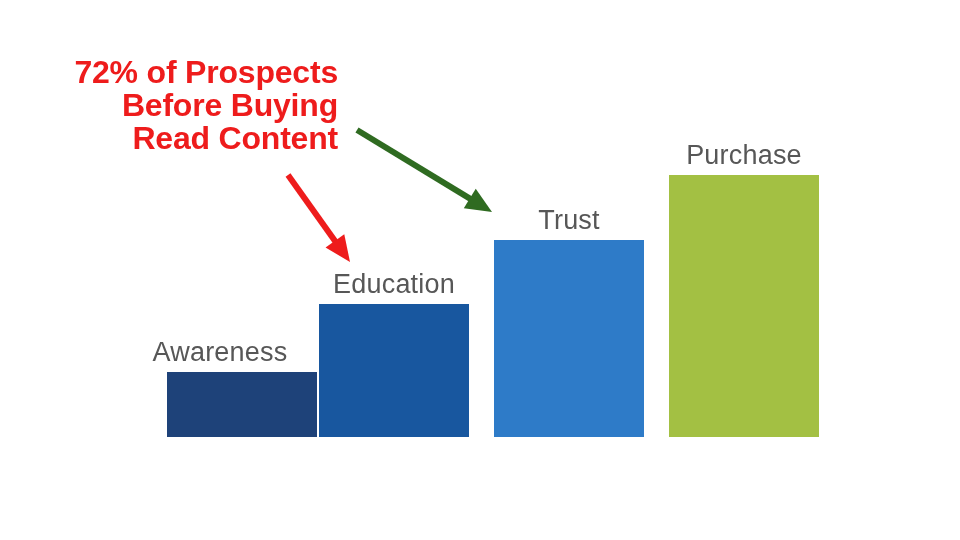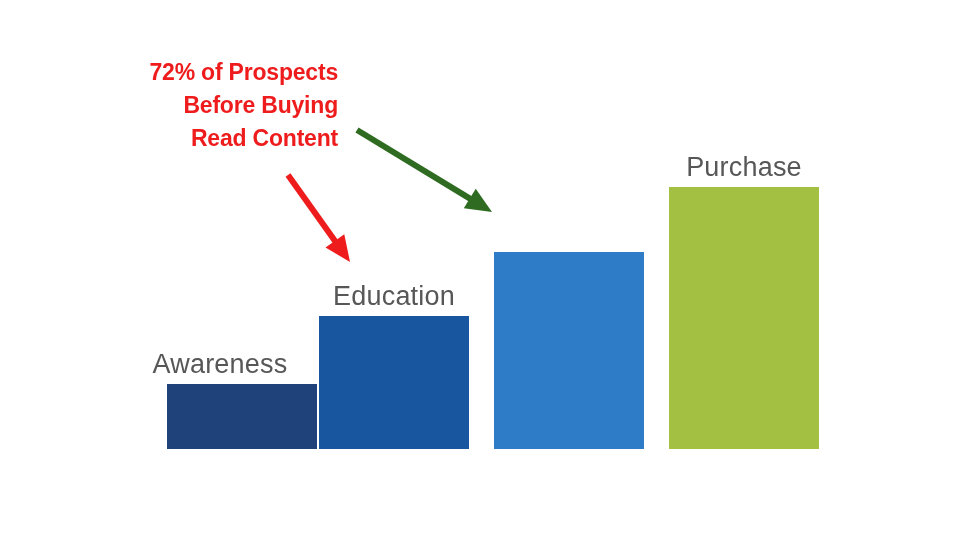--- a/index.html
+++ b/index.html
@@ -25,21 +25,21 @@
   #chart-area {
     position: absolute;
     left: 0;
     top: 0;
     width: 960px;
     height: 540px;
   }
 
   .bar-group {
     position: absolute;
-    bottom: 91px;           
+    bottom: 103px;           
     width: 150px;
   }
   .bar {
     width: 150px;
     box-sizing: border-box;
   }
   .bar-label {
     position: absolute;
     left: -25px;
     width: 200px;
@@ -60,21 +60,21 @@
   
   #callout {
     position: absolute;
     left: 60px;
     top: 56px;
     width: 278px;
     text-align: right;
     color: #EE1C1C;
     font-family: "Liberation Sans", sans-serif;
     font-weight: bold;
-    font-size: 23px;
+    font-size: 32px;
     line-height: 33px;
     letter-spacing: -0.2px;
   }
   #callout .cline { display: block; white-space: nowrap; }
 
   
   #arrows {
     position: absolute;
     left: 0;
     top: 0;
@@ -94,20 +94,21 @@
       <div class="bar-label" style="bottom: 69px; color: rgb(87, 87, 87);">Awareness</div>
       <div class="bar" id="bar-0" style="height: 65px; background: rgb(30, 66, 121);"></div>
     </div>
 
     <div class="bar-group" id="bar-group-1" style="left: 319px;">
       <div class="bar-label" style="bottom: 137px; color: rgb(87, 87, 87);">Education</div>
       <div class="bar" id="bar-1" style="height: 133px; background: rgb(24, 87, 159);"></div>
     </div>
 
     <div class="bar-group" id="bar-group-2" style="left: 494px;">
+      <div class="bar-label" style="bottom: 201px; color: rgb(87, 87, 87);">Trust</div>
       <div class="bar" id="bar-2" style="height: 197px; background: rgb(46, 123, 200);"></div>
     </div>
 
     <div class="bar-group" id="bar-group-3" style="left: 669px;">
       <div class="bar-label" style="bottom: 266px; color: rgb(87, 87, 87);">Purchase</div>
       <div class="bar" id="bar-3" style="height: 262px; background: rgb(163, 192, 67);"></div>
     </div>
 
   </div>
 

